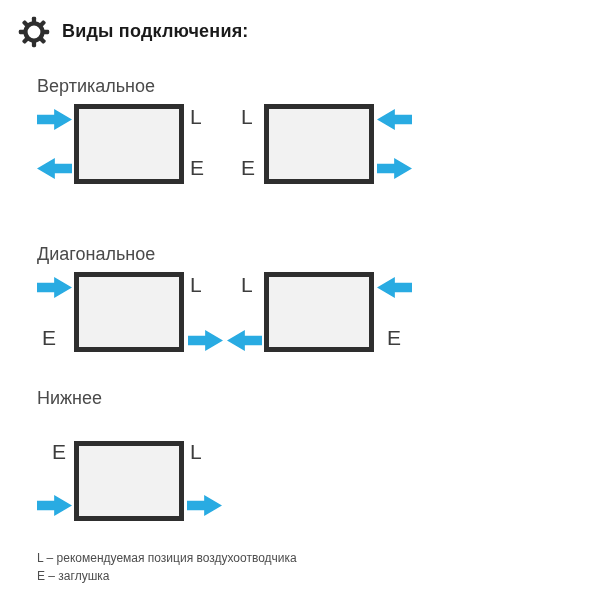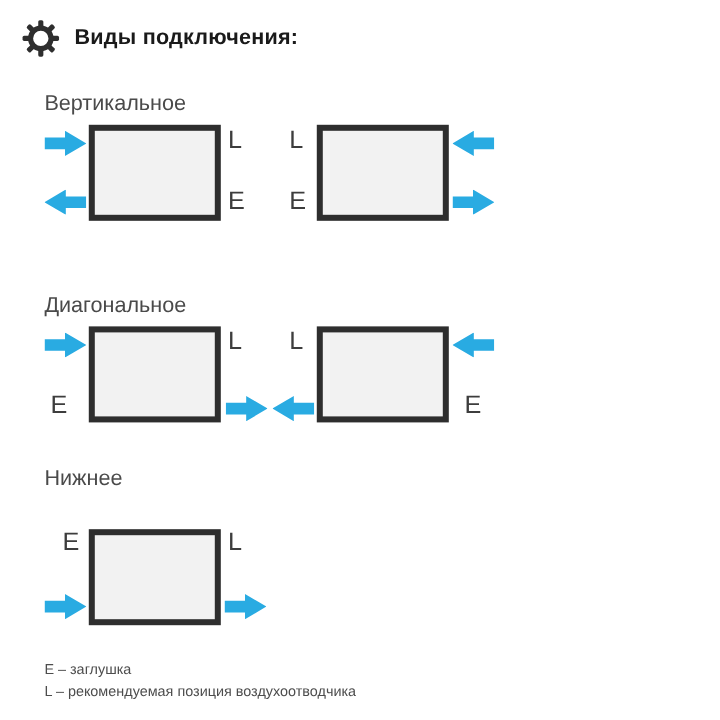--- a/index.html
+++ b/index.html
@@ -97,17 +97,17 @@
     <div class="section-label" style="top:388px">Нижнее</div>
 
     <div class="letter" style="left:52px;top:441px">E</div>
     <div class="letter" style="left:190px;top:441px">L</div>
     <div class="box" style="left:74px;top:441px"></div>
     <div class="arrow right" style="left:37px;top:495px"></div>
     <div class="arrow right" style="left:187px;top:495px"></div>
   </div>
 
   <div class="footer">
+    <div>L – рекомендуемая позиция воздухоотводчика</div>
     <div>Е – заглушка</div>
-    <div>L – рекомендуемая позиция воздухоотводчика</div>
   </div>
 
 </div>
 
 </body></html>

